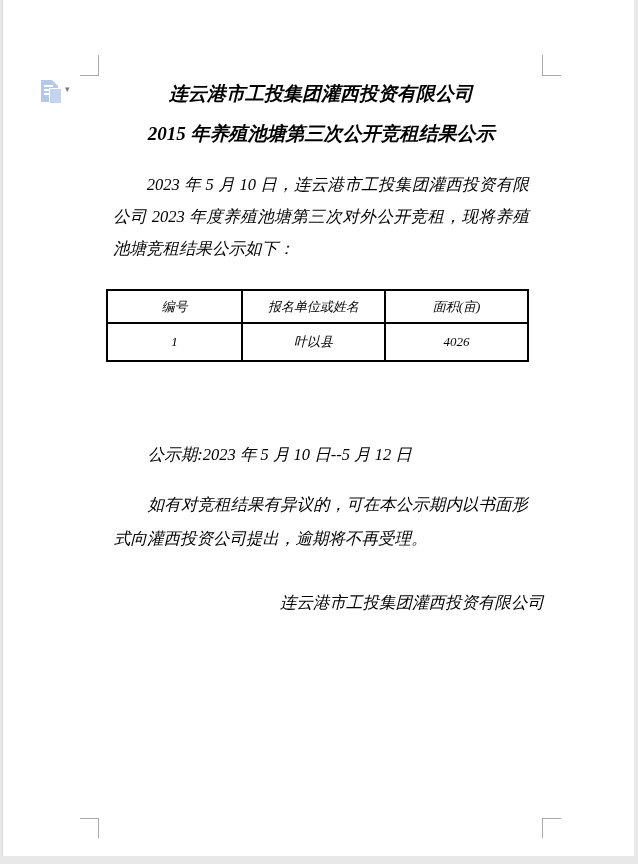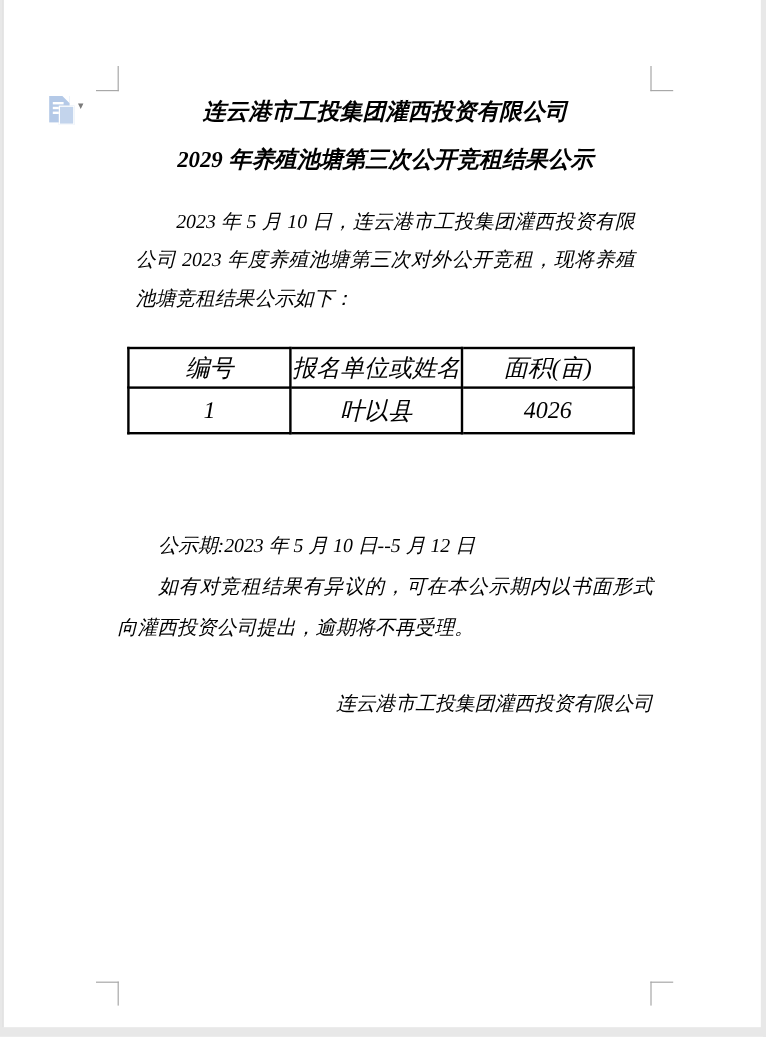--- a/index.html
+++ b/index.html
@@ -28,26 +28,26 @@
   .paste-line{position:absolute;left:3px;width:9px;height:2px;background:#ffffff;}
   .pl1{top:5px;} .pl2{top:9px;width:7px;} .pl3{top:13px;}
   .paste-arrow{position:absolute;left:24px;top:3px;font-size:9px;color:#7b7b7b;
     font-family:"DejaVu Sans","Liberation Sans",sans-serif;line-height:12px;}
   
   .text-area{position:absolute;left:95px;top:74px;width:446px;font-style:italic;}
   .doc-title{margin:0;text-align:center;font-weight:bold;font-size:19px;line-height:40px;}
   .intro{margin:15px;font-size:16.5px;line-height:32px;text-indent:2.05em;text-align:justify;}
   .result-table{border-collapse:collapse;margin:24px 0 0 8px;table-layout:fixed;}
   .result-table td{border:2px solid #000;text-align:center;vertical-align:middle;
-    font-size:20px;padding:0;}
+    font-size:13px;padding:0;}
   .result-table .hrow td{height:31px;}
   .result-table .drow td{height:36px;}
   .c1{width:133px;} .c2{width:141px;} .c3{width:141px;}
   .lower{margin-top:76px;font-size:16.5px;line-height:34px;}
-  .lower p{margin:0;text-indent:2.05em;}
+  .lower p{margin:16px;text-indent:2.05em;}
   .lower p.just{text-align:justify;}
   .sig{margin-top:30px;font-size:16.5px;line-height:34px;}
   .sig p{margin:0;text-align:right;}
   .sig .sig-date{padding-right:62px;}
 </style>
 </head>
 <body>
 
 <div class="page">
 
@@ -63,21 +63,21 @@
       <span class="paste-line pl3"></span>
       <span class="paste-fold"></span>
       <span class="paste-doc2"></span>
     </span>
     <span class="paste-arrow">▾</span>
   </div>
 
   <div class="text-area">
 
     <p class="doc-title">连云港市工投集团灌西投资有限公司</p>
-    <p class="doc-title">2029 年养殖池塘第三次公开竞租结果公示</p>
+    <p class="doc-title">2015 年养殖池塘第三次公开竞租结果公示</p>
 
     <p class="intro">2023 年 5 月 10 日，连云港市工投集团灌西投资有限公司 2023 年度养殖池塘第三次对外公开竞租，现将养殖池塘竞租结果公示如下：</p>
 
     <table class="result-table">
       <tbody>
         <tr class="hrow">
           <td class="c1">编号</td>
           <td class="c2">报名单位或姓名</td>
           <td class="c3">面积(亩)</td>
         </tr>

